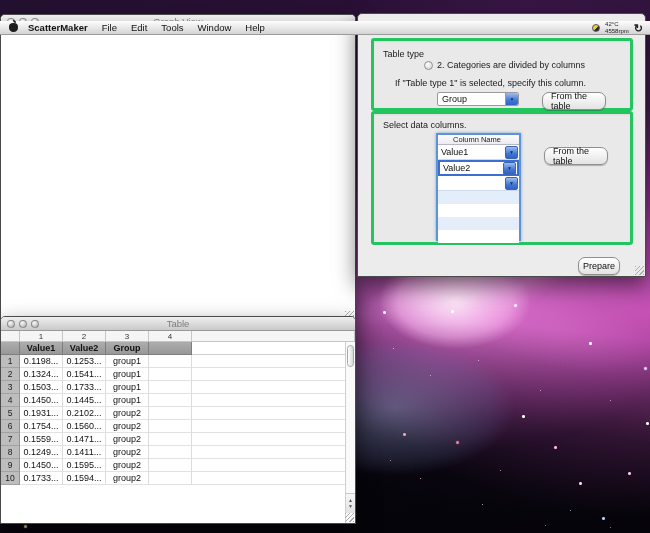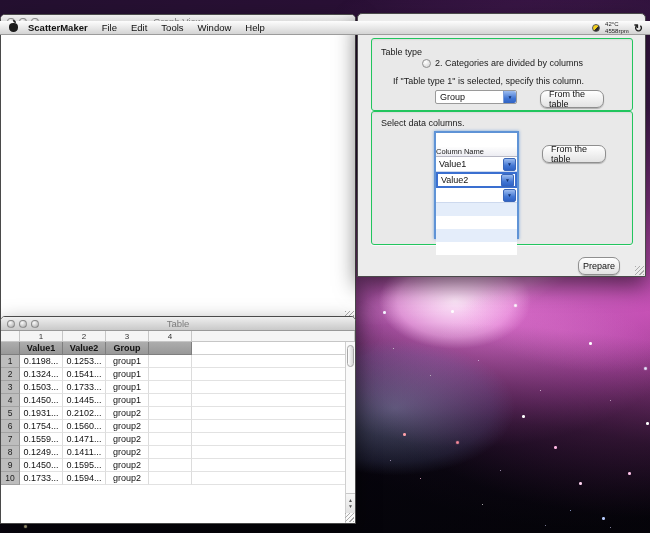--- a/index.html
+++ b/index.html
@@ -93,42 +93,42 @@
     background:linear-gradient(90deg,#ffffff,#d6d6d6); border:1px solid #a8a8a8; }
   .sarrows { position:absolute; left:0; right:0; bottom:10px; height:20px; border-top:1px solid #c8c8c8;
     display:flex; flex-direction:column; align-items:center; justify-content:center; gap:1px;
     font-size:5px; color:#555; background:linear-gradient(#f6f6f6,#e2e2e2); }
   .sarrow { line-height:5px; }
 
   
   .dialog { left:357px; top:13px; width:289px; height:264px; z-index:5; background:#ececec; }
   .dlg-body { position:absolute; left:0; top:14px; right:0; bottom:0; background:#ececec; font-size:9px; color:#1a1a1a; }
   .groupbox { position:absolute; left:13px; width:262px; background:#e9e9e9;
-    border:1px solid #22c55e; border-radius:3px; box-shadow:inset 0 1px 2px rgba(0,0,0,0.06), 0 1px 0 rgba(255,255,255,0.7); }
+    border:3px solid #22c55e; border-radius:3px; box-shadow:inset 0 1px 2px rgba(0,0,0,0.06), 0 1px 0 rgba(255,255,255,0.7); }
   .gb1 { top:10px; height:73px; }
   .gb2 { top:83px; height:134px; }
   .lbl { position:absolute; white-space:nowrap; }
   .radio { width:9px; height:9px; border-radius:50%; flex:none; margin-right:4px; }
   .radio.on { background:radial-gradient(circle at 50% 30%, #a9c8f4, #3b77d3 60%, #1d4fa8); border:1px solid #2a55a8; position:relative; }
   .radio.on::after { content:""; position:absolute; left:2.5px; top:2.5px; width:3px; height:3px; border-radius:50%; background:#102c66; }
   .radio.off { background:radial-gradient(circle at 35% 30%, #ffffff, #dedede 70%); border:1px solid #8f8f8f; }
   .radio-row { position:absolute; display:flex; align-items:center; }
   .combo { position:absolute; height:14px; background:#fff; border:1px solid #9a9a9a; border-radius:2px;
     display:flex; align-items:center; }
   .combo-text { flex:1; padding-left:4px; font-size:9px; color:#111; }
   .combo-btn { width:13px; height:100%; flex:none; border-left:1px solid #7a9cd8; border-radius:0 2px 2px 0;
     background:linear-gradient(#9dbdf0,#4377d4 60%,#2f62c4); display:flex; align-items:center; justify-content:center;
     font-size:5px; color:#10306e; }
   .push-btn { position:absolute; height:14px; border:1px solid #8f8f8f; border-radius:7px;
     background:linear-gradient(#ffffff,#e3e3e3); box-shadow:0 1px 1px rgba(0,0,0,0.25);
     display:flex; align-items:center; justify-content:center; font-size:9px; color:#111; padding:8px 8px; }
   .list { position:absolute; left:62px; top:19px; width:85px; height:108px; background:#fff;
     border:2px solid #5f93d6; box-shadow:0 0 3px rgba(110,160,220,0.9); }
   .list-header { height:10px; background:linear-gradient(#fdfdfd,#ececf2); border-bottom:1px solid #b8b8c4;
-    font-size:7.5px; color:#222; display:flex; align-items:center; padding-left:0;margin-top:14px; }
+    font-size:7.5px; color:#222; display:flex; align-items:center; padding-left:15px; }
   .list-combo { height:15px; display:flex; align-items:center; background:#fff; border-bottom:1px solid #cdd9ee; }
   .list-combo .field { flex:1; font-size:9px; padding-left:3px; color:#111; height:100%; display:flex; align-items:center; background:#fff; }
   .list-combo .combo-btn { height:13px; margin-right:1px; border-radius:2px; border:1px solid #3a66b8; }
   .list-combo.sel { border:2px solid #3a6fd0; height:16px; }
   .stripe { height:13px; }
   .stripe.lb { background:#e4edfa; }
   .stripe.w  { background:#ffffff; }
 </style>
 </head>
 <body>

